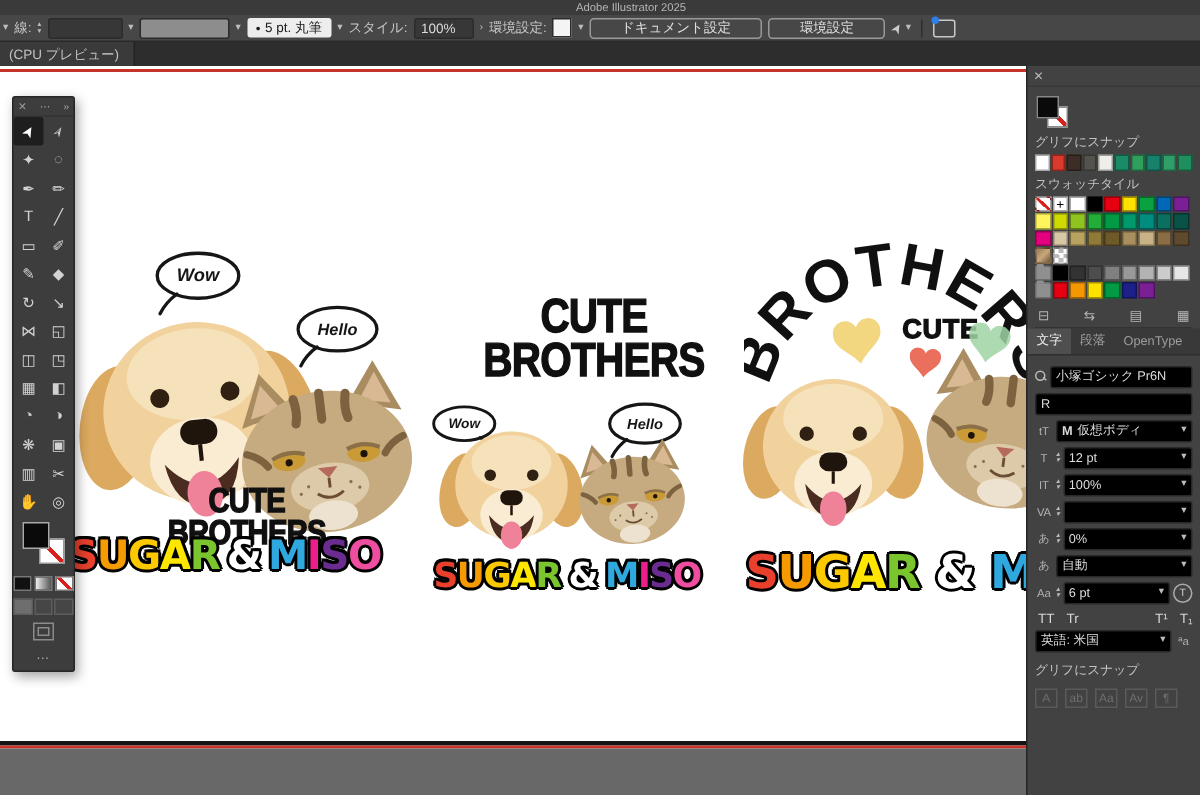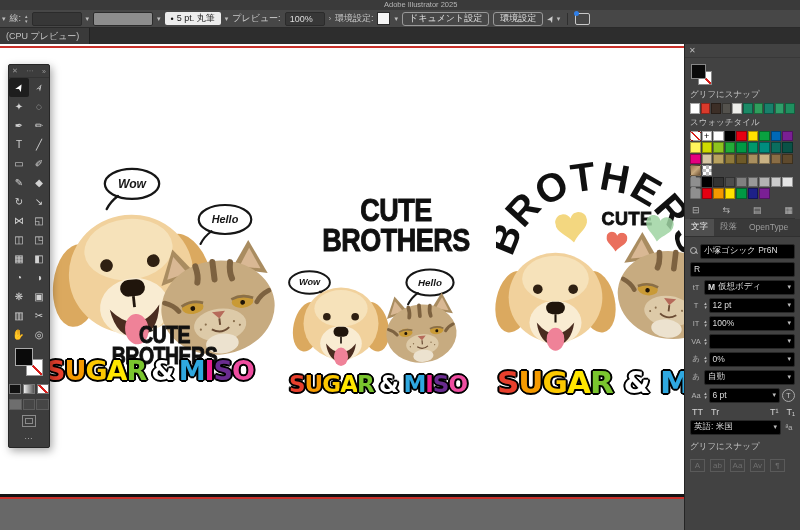--- a/index.html
+++ b/index.html
@@ -18,21 +18,21 @@
   .stepper i{font-style:normal;height:5px;}
   .cb-field{background:#373737;border:1px solid #2b2b2b;border-radius:2px;height:12px;display:inline-flex;
     align-items:center;padding:0 4px;color:#ddd;}
   .w44{width:40px;} .w34{width:30px;}
   .cb-brushprev{width:58px;height:12px;background:#8d8d8d;border:1px solid #2b2b2b;border-radius:2px;}
   .cb-brushpill{background:#ededed;color:#1a1a1a;border-radius:2px;height:13px;display:inline-flex;align-items:center;
     gap:3px;padding:0 6px;font-size:9px;}
   .cb-brushpill .dot{font-style:normal;font-size:9px;}
   .style-swatch{width:11px;height:11px;background:#f4f4f4;border:1px solid #2b2b2b;}
   .cb-btn{background:transparent;border:1px solid #999;border-radius:3px;color:#e0e0e0;font-size:9px;
-    height:14px;padding:0 6px;font-family:"Liberation Sans",sans-serif;display:inline-flex;align-items:center;}
+    height:14px;padding:0 20px;font-family:"Liberation Sans",sans-serif;display:inline-flex;align-items:center;}
   .cursor-ic{font-size:9px;color:#ccc;display:inline-flex;align-items:center;gap:2px;}
   .cursor-ic b{display:inline-block;transform:rotate(-60deg);font-weight:normal;}
   .vsep{width:1px;height:12px;background:#2e2e2e;margin:0 3px;}
   .share-ic{width:13px;height:10px;border:1.5px solid #c9c9c9;border-radius:2px;position:relative;}
   .share-ic::before{content:"";position:absolute;left:-2px;top:-3px;width:5px;height:5px;border-radius:50%;background:#2f7fe8;}
   .tabbar{position:absolute;left:0;top:28px;width:800px;height:16px;background:#2d2d2d;border-bottom:1px solid #1f1f1f;}
   .doctab{position:absolute;left:0;top:0;height:16px;background:#3a3a3a;border-right:1px solid #222;
     display:flex;align-items:center;padding:0 10px 0 6px;font-size:9px;color:#c2c2c2;}
   
   .canvas{position:absolute;left:0;top:44px;width:684px;height:486px;background:#fff;overflow:hidden;}
@@ -172,21 +172,21 @@
       </span>
     <span class="cb-field w44"></span>
     <span class="chev">▾</span>
     <span class="cb-brushprev"></span>
     <span class="chev">▾</span>
     <span class="cb-brushpill">
       <i class="dot">•</i>
       <span>5 pt. 丸筆</span>
     </span>
     <span class="chev">▾</span>
-    <span class="cb-label">プレビュー:</span>
+    <span class="cb-label">スタイル:</span>
     <span class="cb-field w34">100%</span>
     <span class="chev">›</span>
     <span class="cb-label">環境設定:</span>
     <span class="style-swatch"></span>
     <span class="chev">▾</span>
     <button class="cb-btn">ドキュメント設定</button>
     <button class="cb-btn">環境設定</button>
     <span class="cursor-ic">
         <b>➤</b>
         <span class="chev">▾</span>

